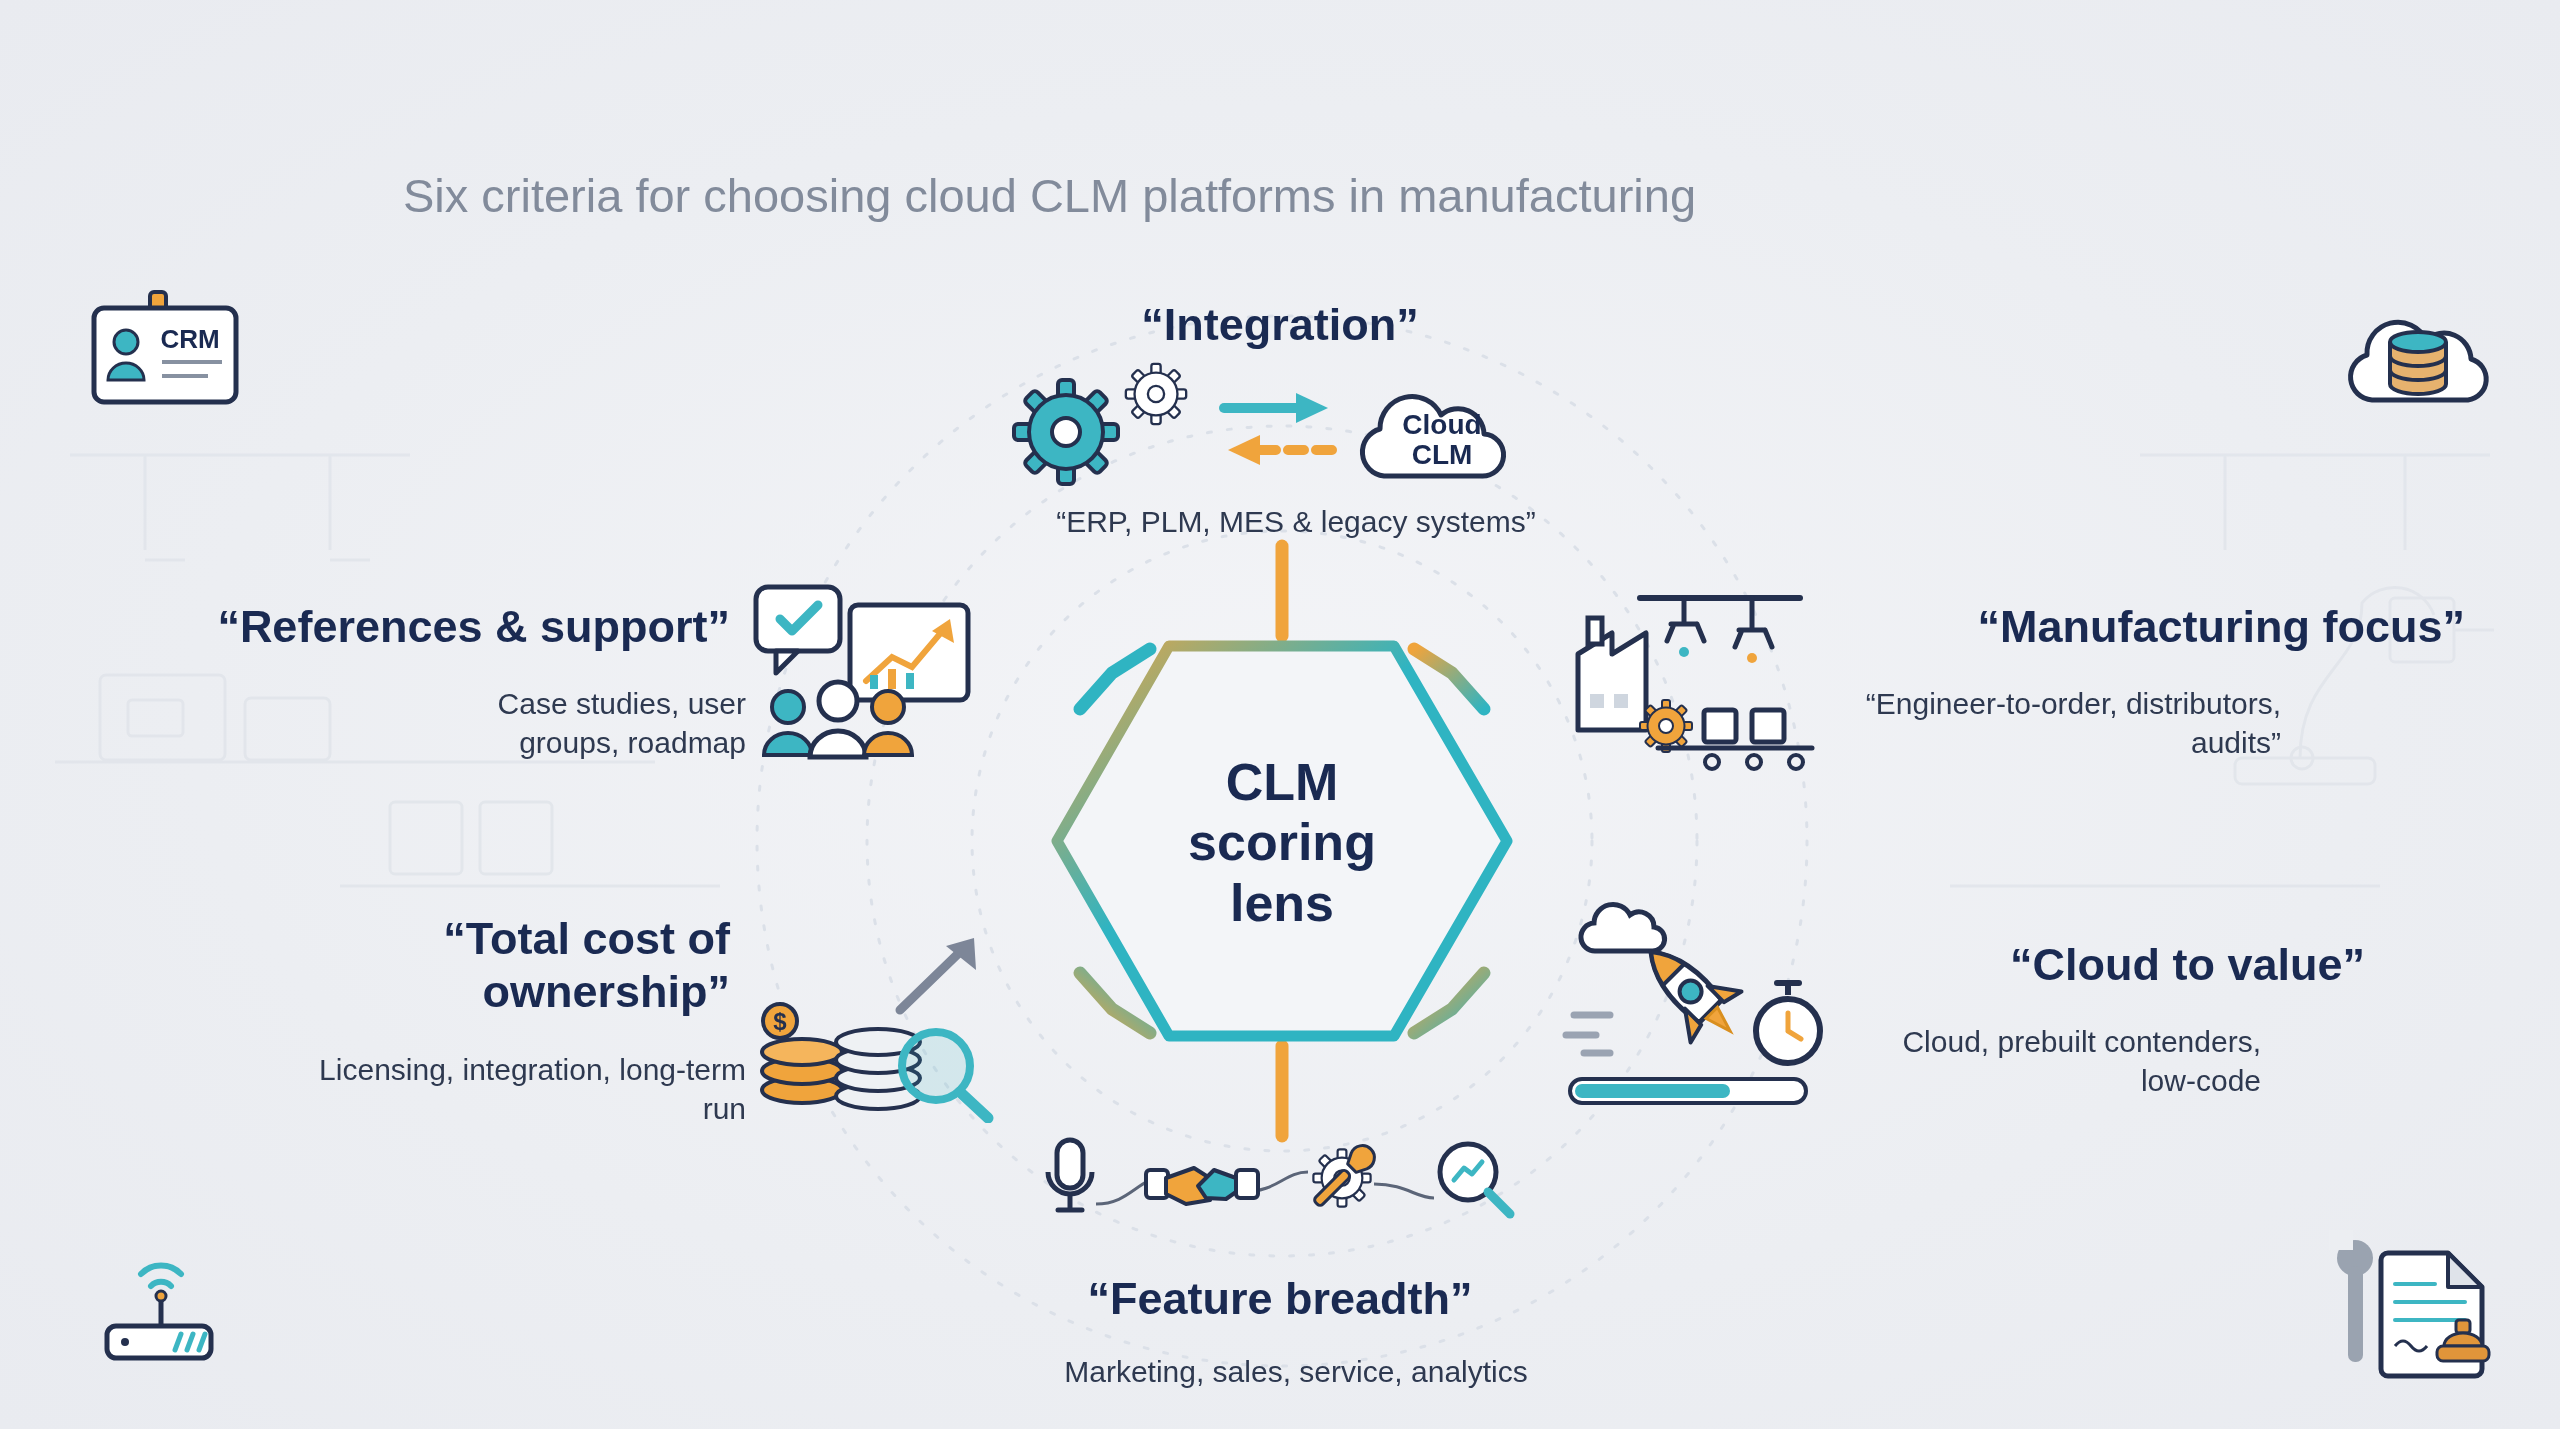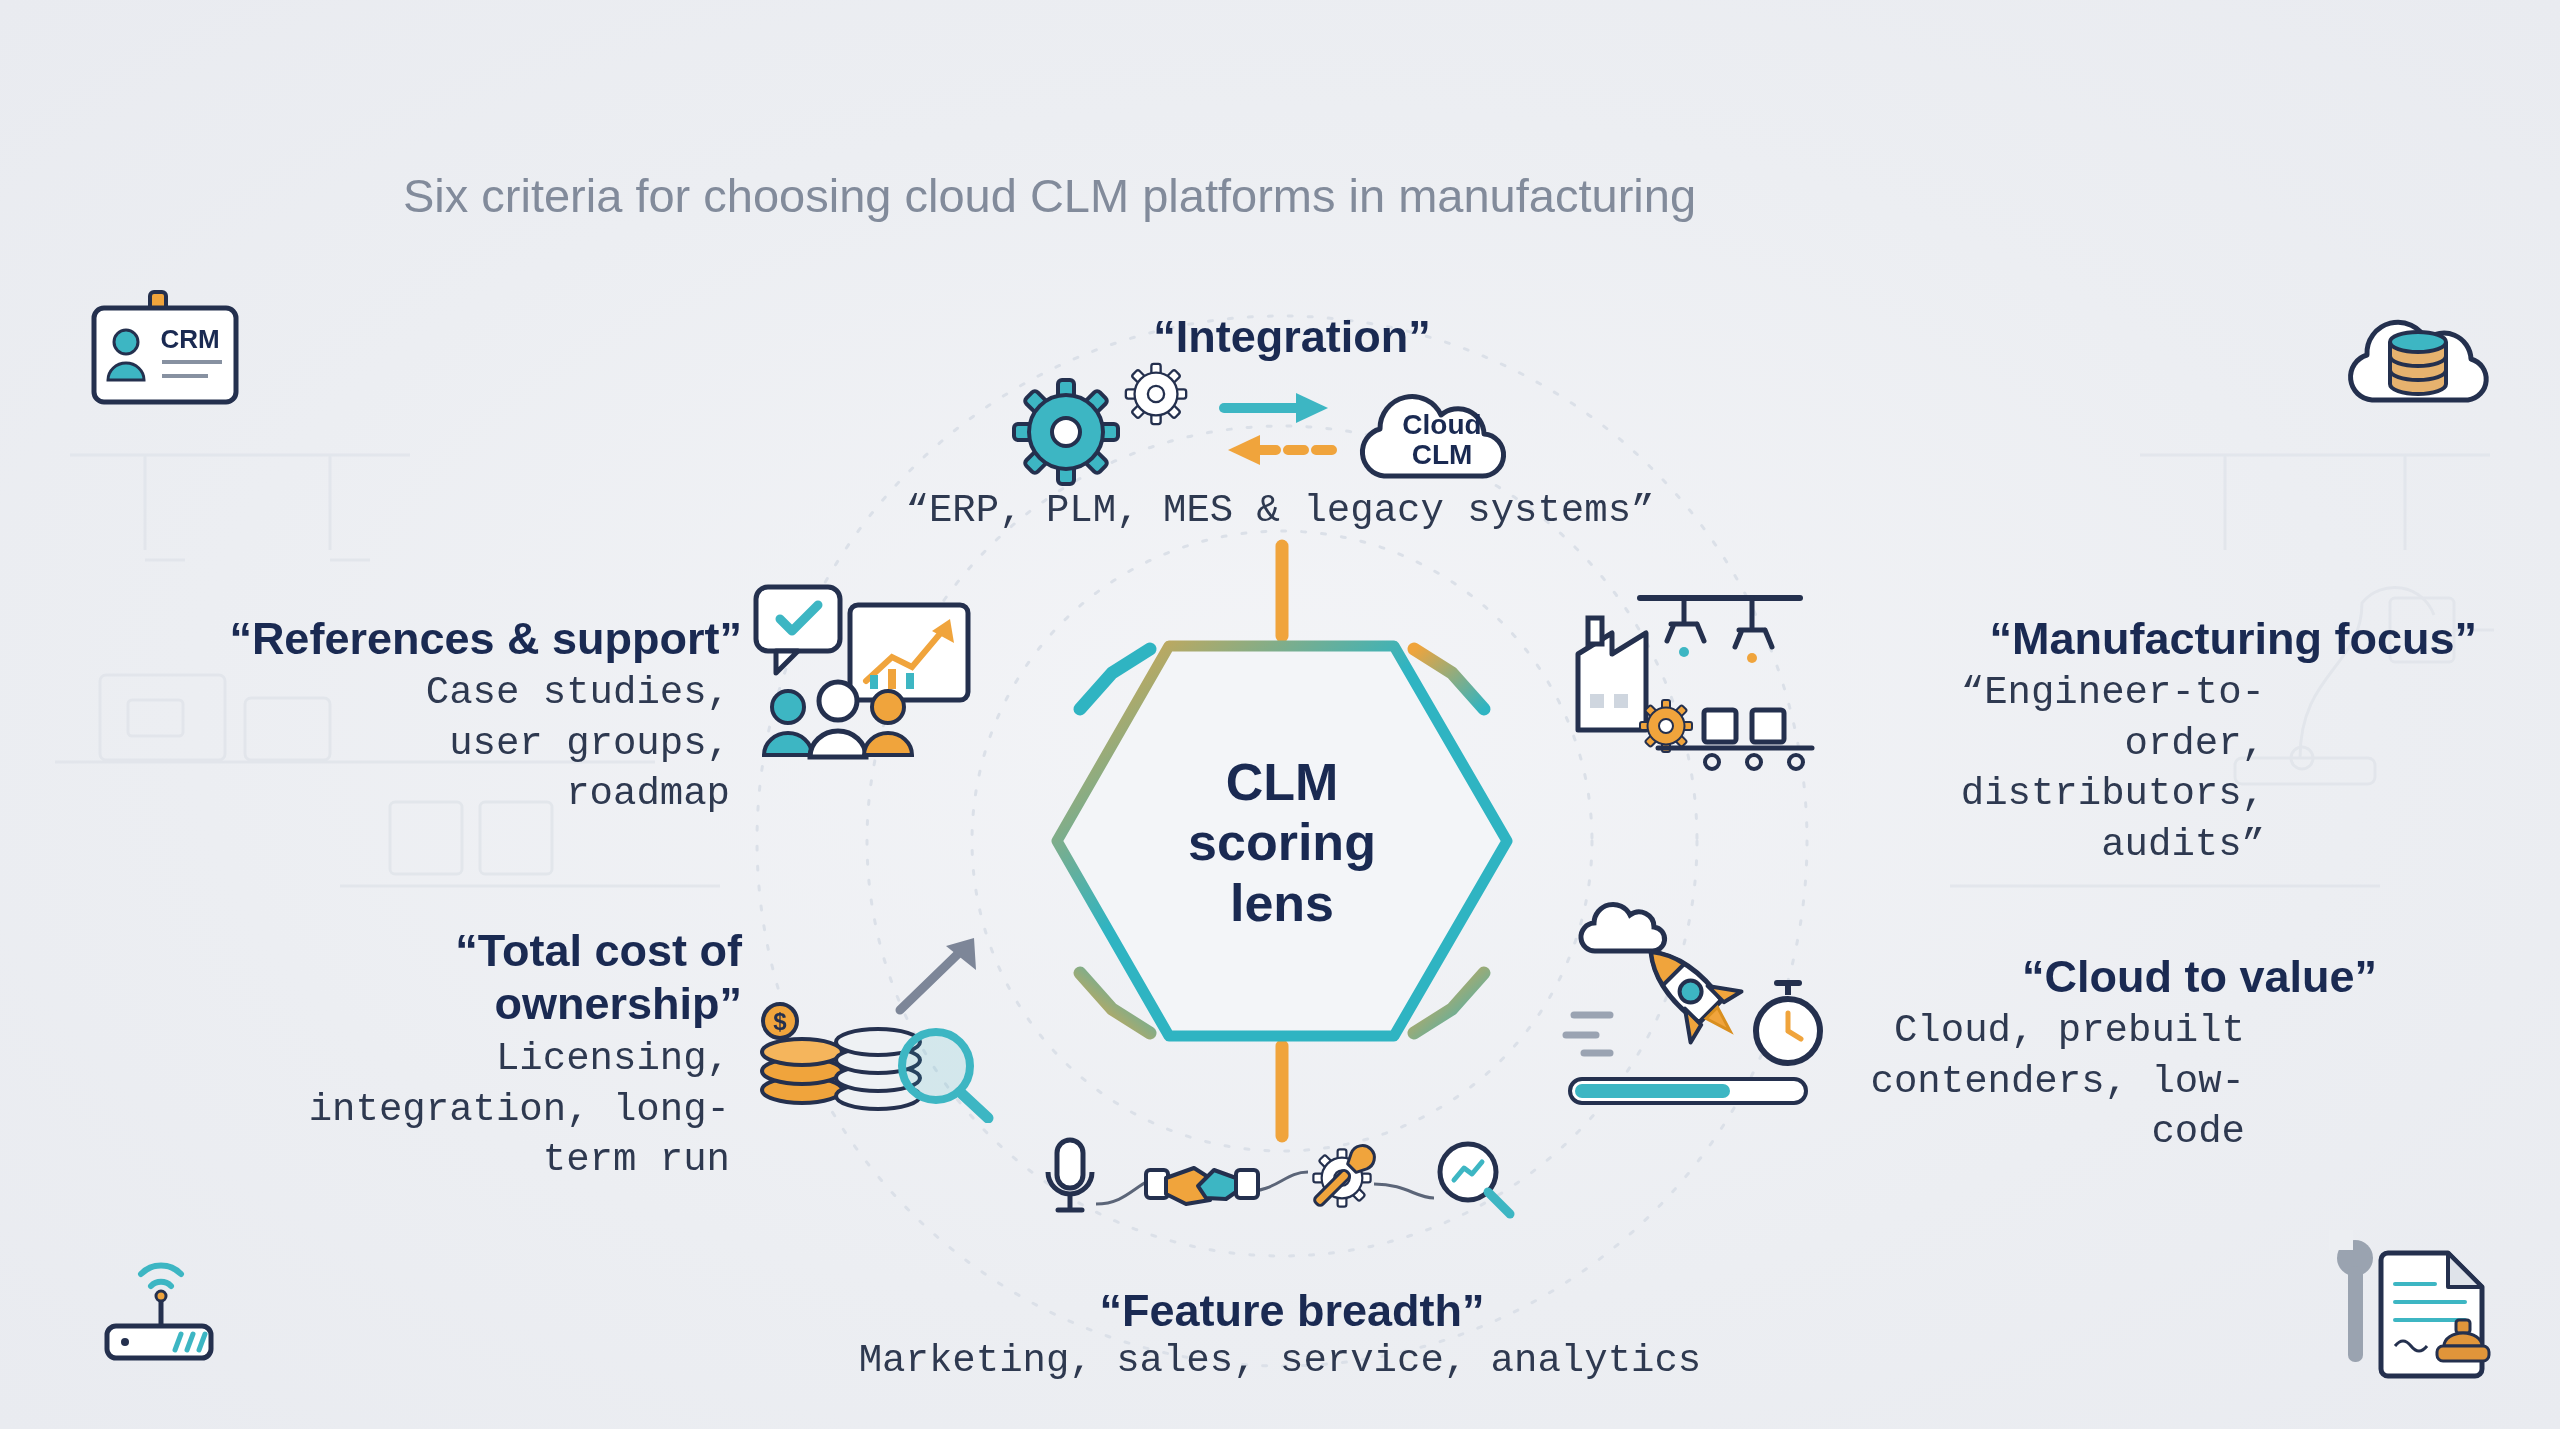--- a/index.html
+++ b/index.html
@@ -9,22 +9,22 @@
     font-family:"Liberation Sans",sans-serif;color:#1a2a52;
   }
   .abs{position:absolute;}
   svg{display:block;}
   svg text{font-family:"Liberation Sans",sans-serif;}
   .pre{white-space:pre-line;}
 
   h1{margin:0;font-size:67px;font-weight:700;letter-spacing:-1px;color:#1a2a52;text-align:center;}
   .subtitle{font-size:47px;color:#828b9b;text-align:center;}
 
-  .crit-title{font-size:45px;font-weight:700;color:#1a2a52;line-height:1.18;margin:12px;}
-  .caption{font-size:39px;color:#2e3950;line-height:1.3;margin:0;font-family:Liberation Mono, monospace;}
+  .crit-title{font-size:45px;font-weight:700;color:#1a2a52;line-height:1.18;margin:0;}
+  .caption{font-size:30px;color:#2e3950;line-height:1.3;margin:16px;}
   .t-right{text-align:right;}
   .t-left{text-align:right;}
   .t-center{text-align:center;}
 
   .center-label{
     width:400px;text-align:center;font-size:52px;font-weight:700;
     line-height:1.16;color:#1a2a52;
   }
   .cloud-label{
     width:170px;text-align:center;font-size:28px;font-weight:700;line-height:1.08;color:#1a2a52;

